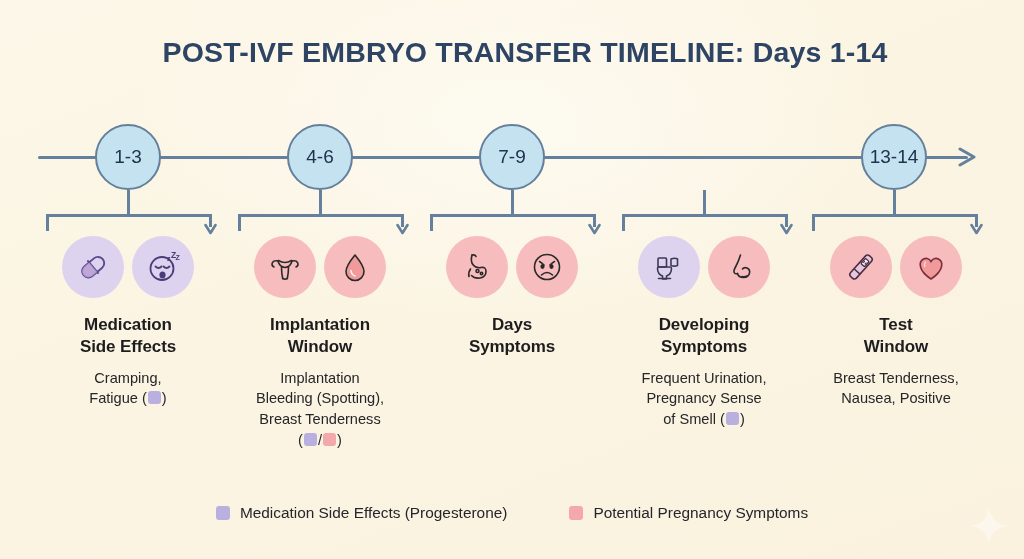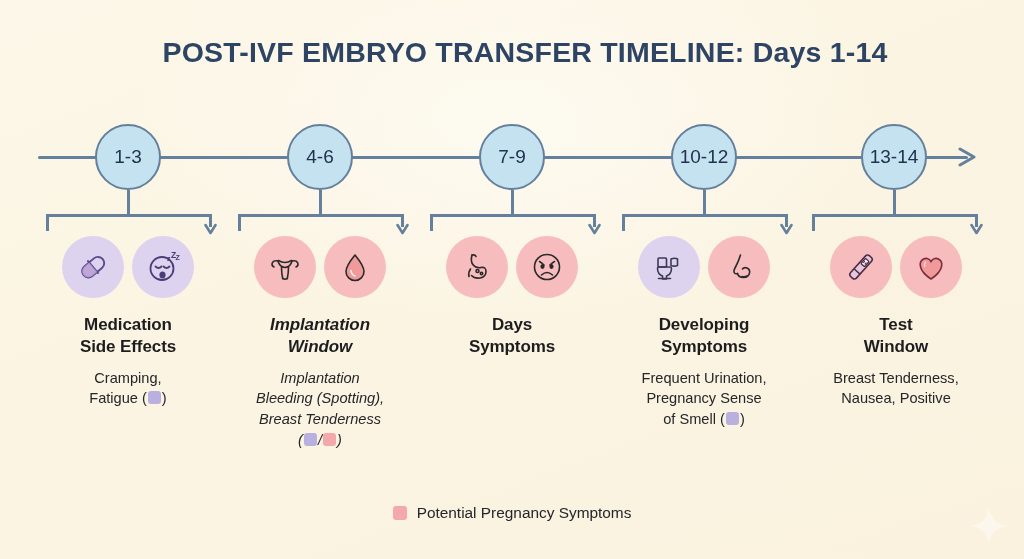--- a/index.html
+++ b/index.html
@@ -217,23 +217,20 @@
 
   <div class="node" style="left:128px">
     <span>1-3</span>
   </div>
   <div class="node" style="left:320px">
     <span>4-6</span>
   </div>
   <div class="node" style="left:512px">
     <span>7-9</span>
   </div>
-  <div class="node" style="left:704px">
-    <span>10-12</span>
-  </div>
   <div class="node" style="left:894px">
     <span>13-14</span>
   </div>
 
   <div class="bracket" style="left:46px; width:166px;">
     <div class="stem" style="left:81px"></div>
     <div class="bar"></div>
     <div class="tick-left"></div>
     <div class="tick-arrow"></div>
     <svg class="arrowhead" viewBox="0 0 13 12">
@@ -311,21 +308,21 @@
     <div class="stage-title">
       <div>Medication</div>
       <div>Side Effects</div>
     </div>
     <div class="stage-desc">
       <div>Cramping,</div>
       <div><span>Fatigue (</span><span class="sw purple"></span><span>)</span></div>
     </div>
   </div>
 
-  <div class="stage" style="left:220px; width:200px;font-style:italic;">
+  <div class="stage" style="left:220px; width:200px;">
     <div class="icons">
       <div class="icon-circle pink">
         <svg width="40" height="40" viewBox="0 0 40 40">
           <g stroke="#2a2a2a" stroke-width="1.6" fill="none" stroke-linecap="round">
             <path d="M13 14 q-4 -1 -5.5 1.5 q-1.5 3 1.5 4.5"></path>
             <path d="M27 14 q4 -1 5.5 1.5 q1.5 3 -1.5 4.5"></path>
             <path d="M13 14 q1.5 6 7 6.5 q5.5 -0.5 7 -6.5"></path>
             <path d="M13.5 13.5 q6.5 4 13 0"></path>
             <path d="M16.5 20 q0 6 1.2 11.5"></path>
             <path d="M23.5 20 q0 6 -1.2 11.5"></path>
@@ -441,20 +438,24 @@
       <div>Window</div>
     </div>
     <div class="stage-desc">
       <div>Breast Tenderness,</div>
       <div>Nausea, Positive</div>
     </div>
   </div>
 
   <div id="legend">
     <div class="legend-item">
+      <div class="legend-swatch purple"></div>
+      <span>Medication Side Effects (Progesterone)</span>
+    </div>
+    <div class="legend-item">
       <div class="legend-swatch pink"></div>
       <span>Potential Pregnancy Symptoms</span>
     </div>
   </div>
 
   <svg id="sparkle" viewBox="0 0 42 42">
     <path d="M21 2 C22.5 14 28 19.5 40 21 C28 22.5 22.5 28 21 40 C19.5 28 14 22.5 2 21 C14 19.5 19.5 14 21 2 z" fill="#ffffff" opacity="0.75"></path>
   </svg>
 
 </div>

